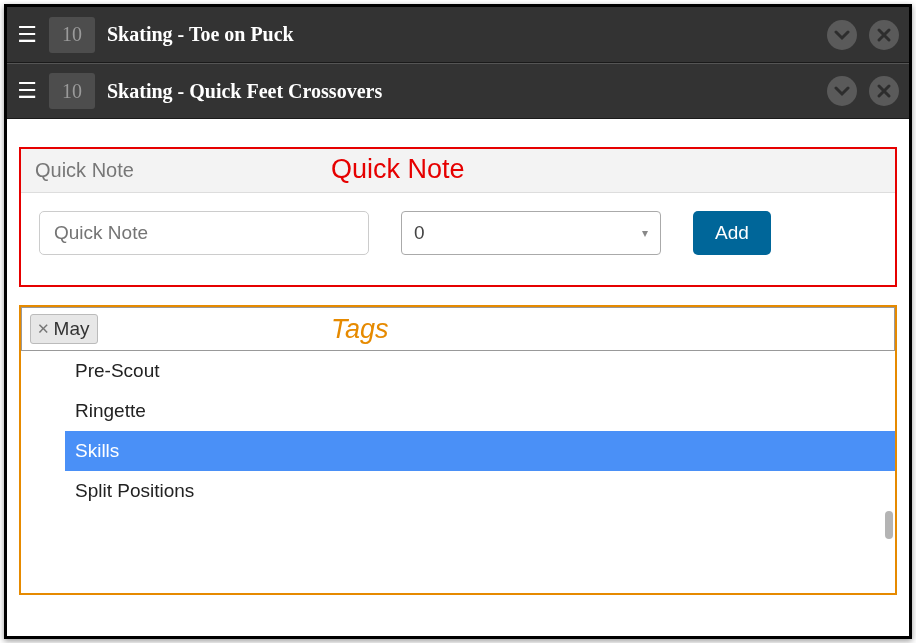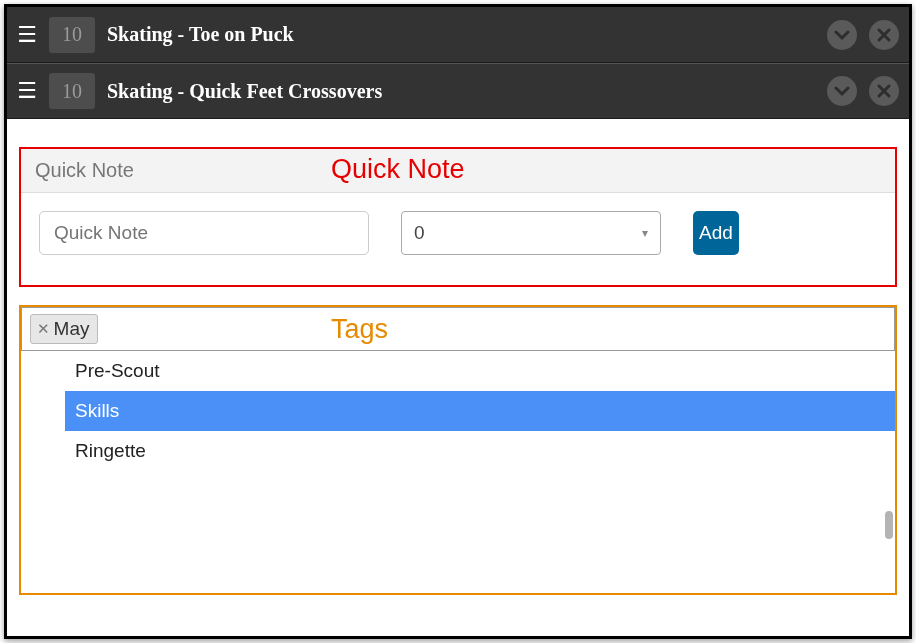--- a/index.html
+++ b/index.html
@@ -121,21 +121,21 @@
     font-size: 19px;
     color: #333;
     padding-left: 4px;
   }
   .qn-add {
     background: #006699;
     color: #fff;
     border: none;
     border-radius: 5px;
     height: 44px;
-    padding: 0 6px;
+    padding: 0 22px;
     font-size: 19px;
     cursor: pointer;
   }
   .qn-annot {
     position: absolute;
     top: 5px;
     left: 310px;
     color: #e60000;
     font-size: 27px;
   }
@@ -167,20 +167,21 @@
     font-size: 19px;
     color: #333;
   }
   .tag-chip .x { color: #777; font-size: 15px; cursor: pointer; }
   .tags-annot {
     position: absolute;
     top: 7px;
     left: 310px;
     color: #e68a00;
     font-size: 27px;
+    font-style: italic;
   }
   .tags-list {
     position: relative;
     height: 236px;
     overflow: hidden;
     margin-left: 44px;
   }
   .tag-row {
     padding: 9px 10px;
     font-size: 19px;
@@ -256,19 +257,20 @@
   <div class="tags-panel">
     <div class="tags-annot">Tags</div>
     <div class="tags-chipbar">
       <span class="tag-chip">
         <span class="x">✕</span>
         <span>May</span>
       </span>
     </div>
     <div class="tags-list">
       <div class="tag-row">Pre-Scout</div>
+      <div class="tag-row">Ringette</div>
       <div class="tag-row sel">Skills</div>
-      <div class="tag-row">Ringette</div>
+      <div class="tag-row">Split Positions</div>
       <div class="scroll-stub"></div>
     </div>
   </div>
 
 </div>
 
 </body></html>

